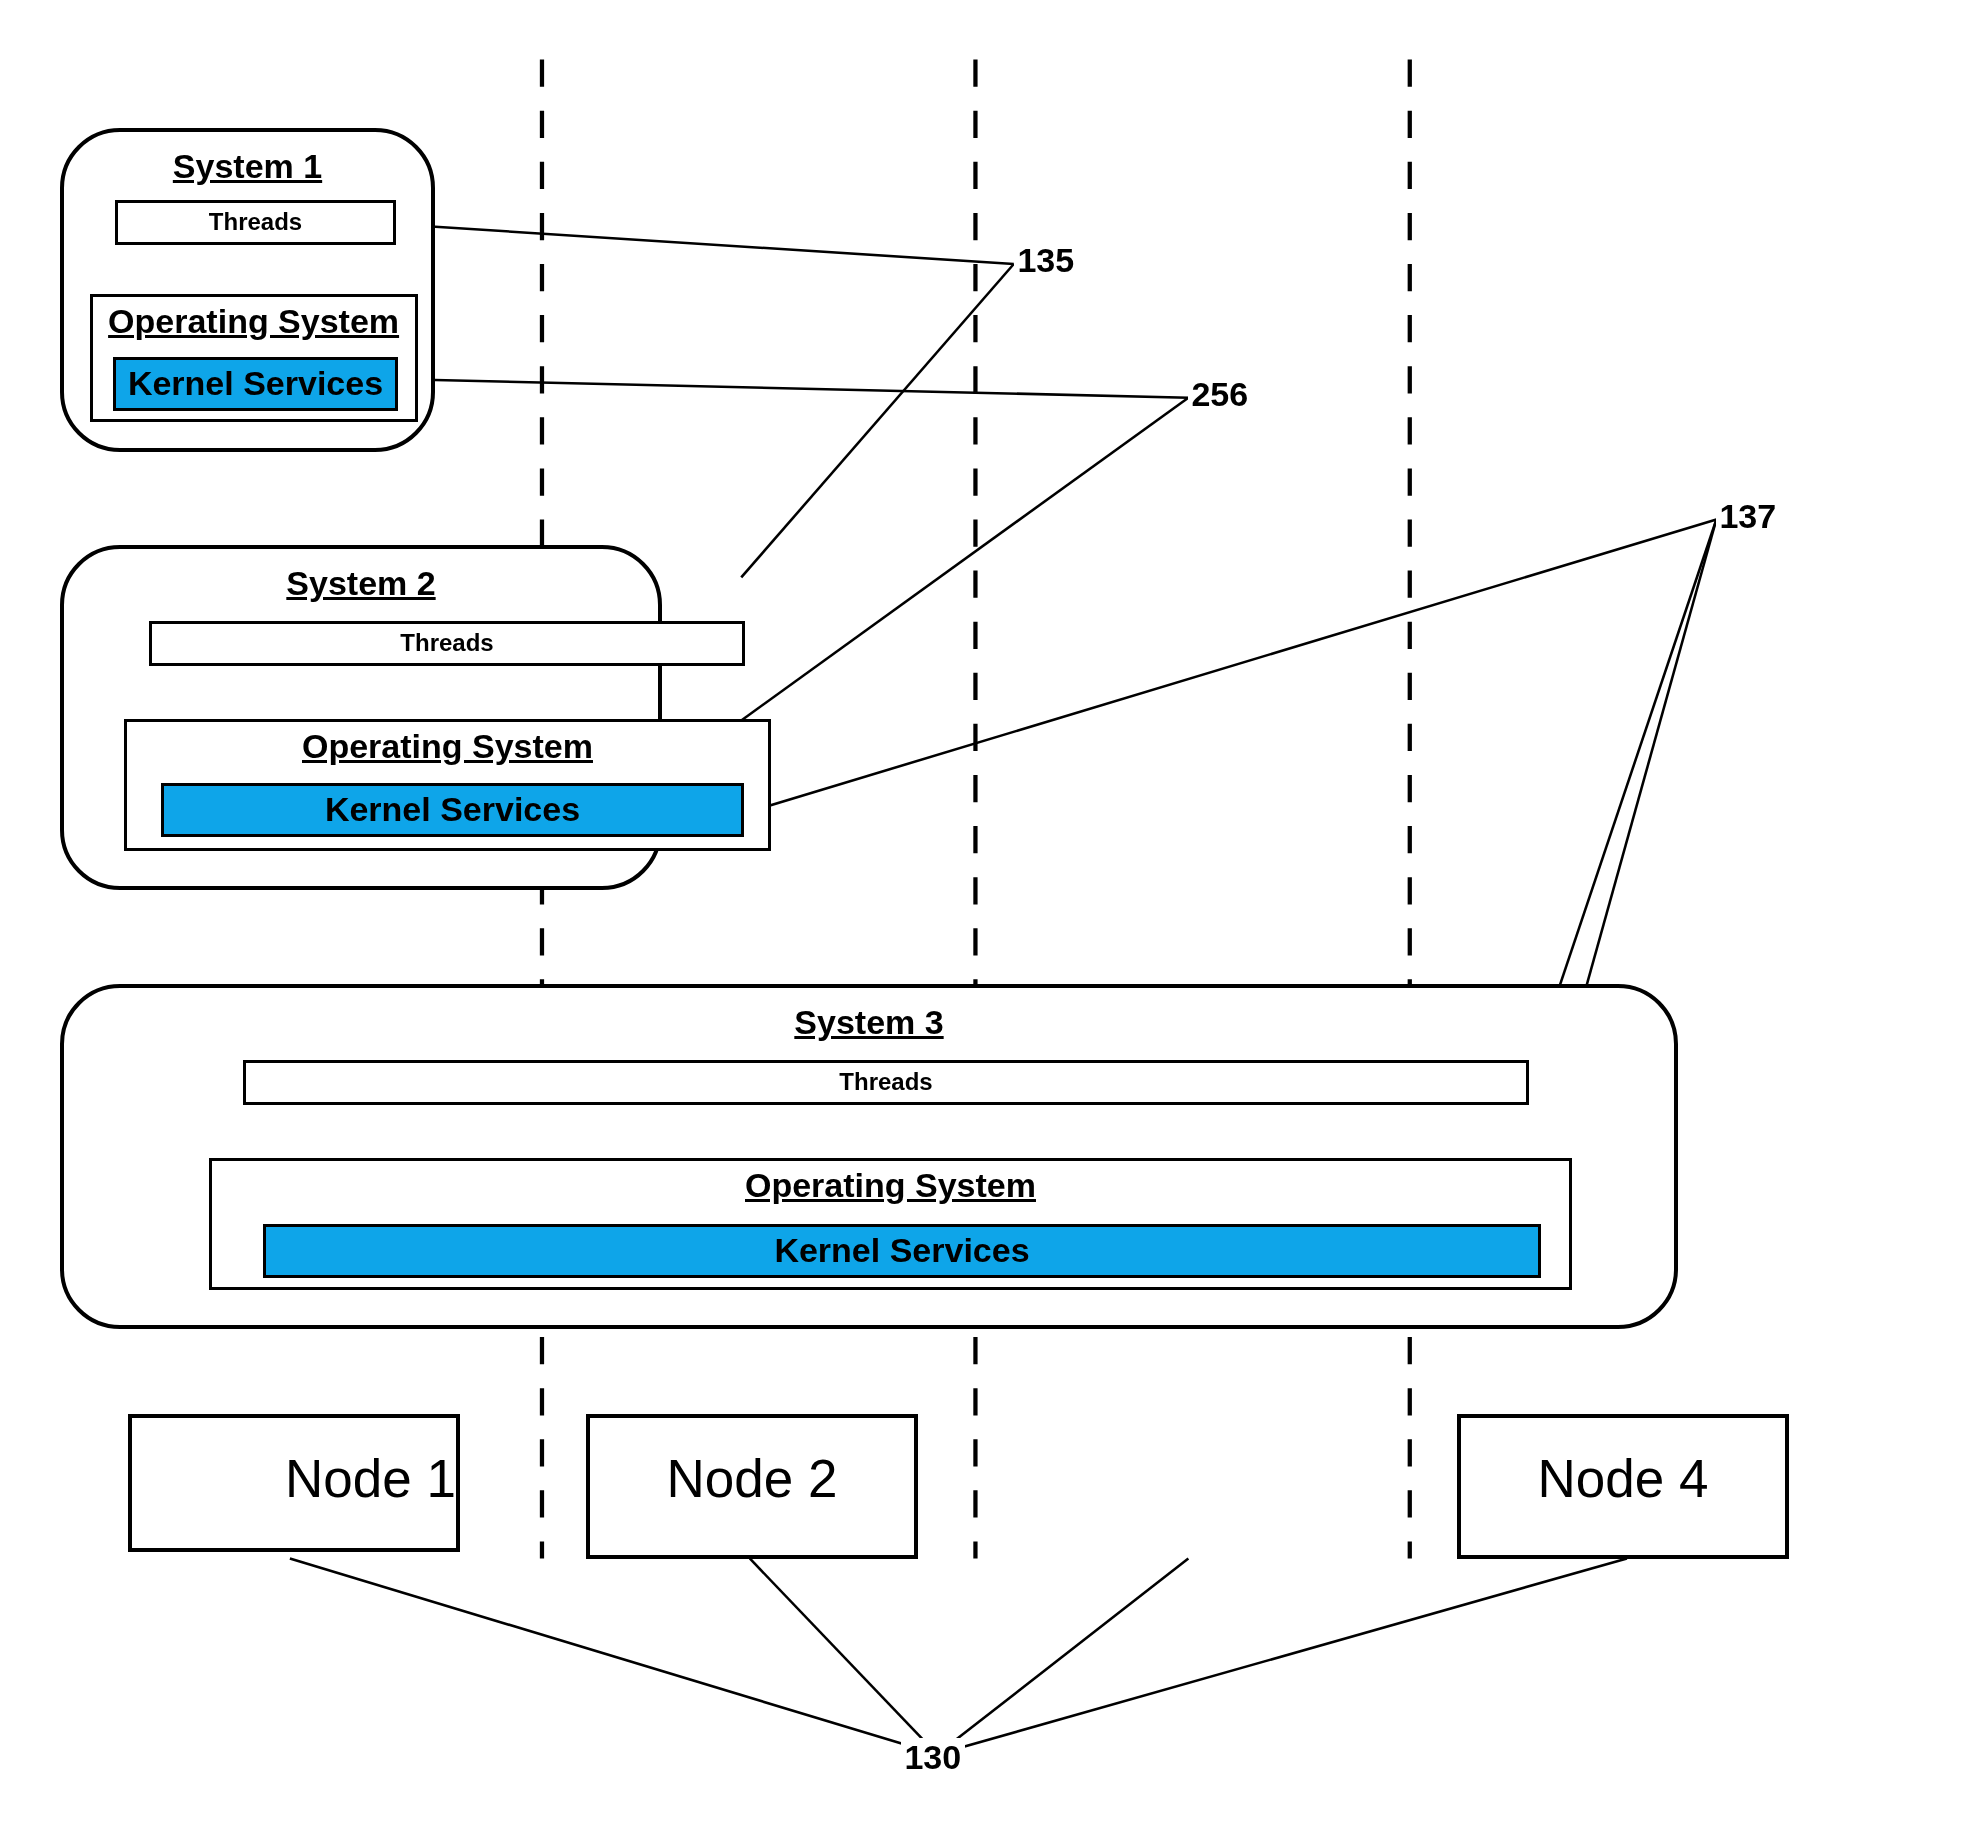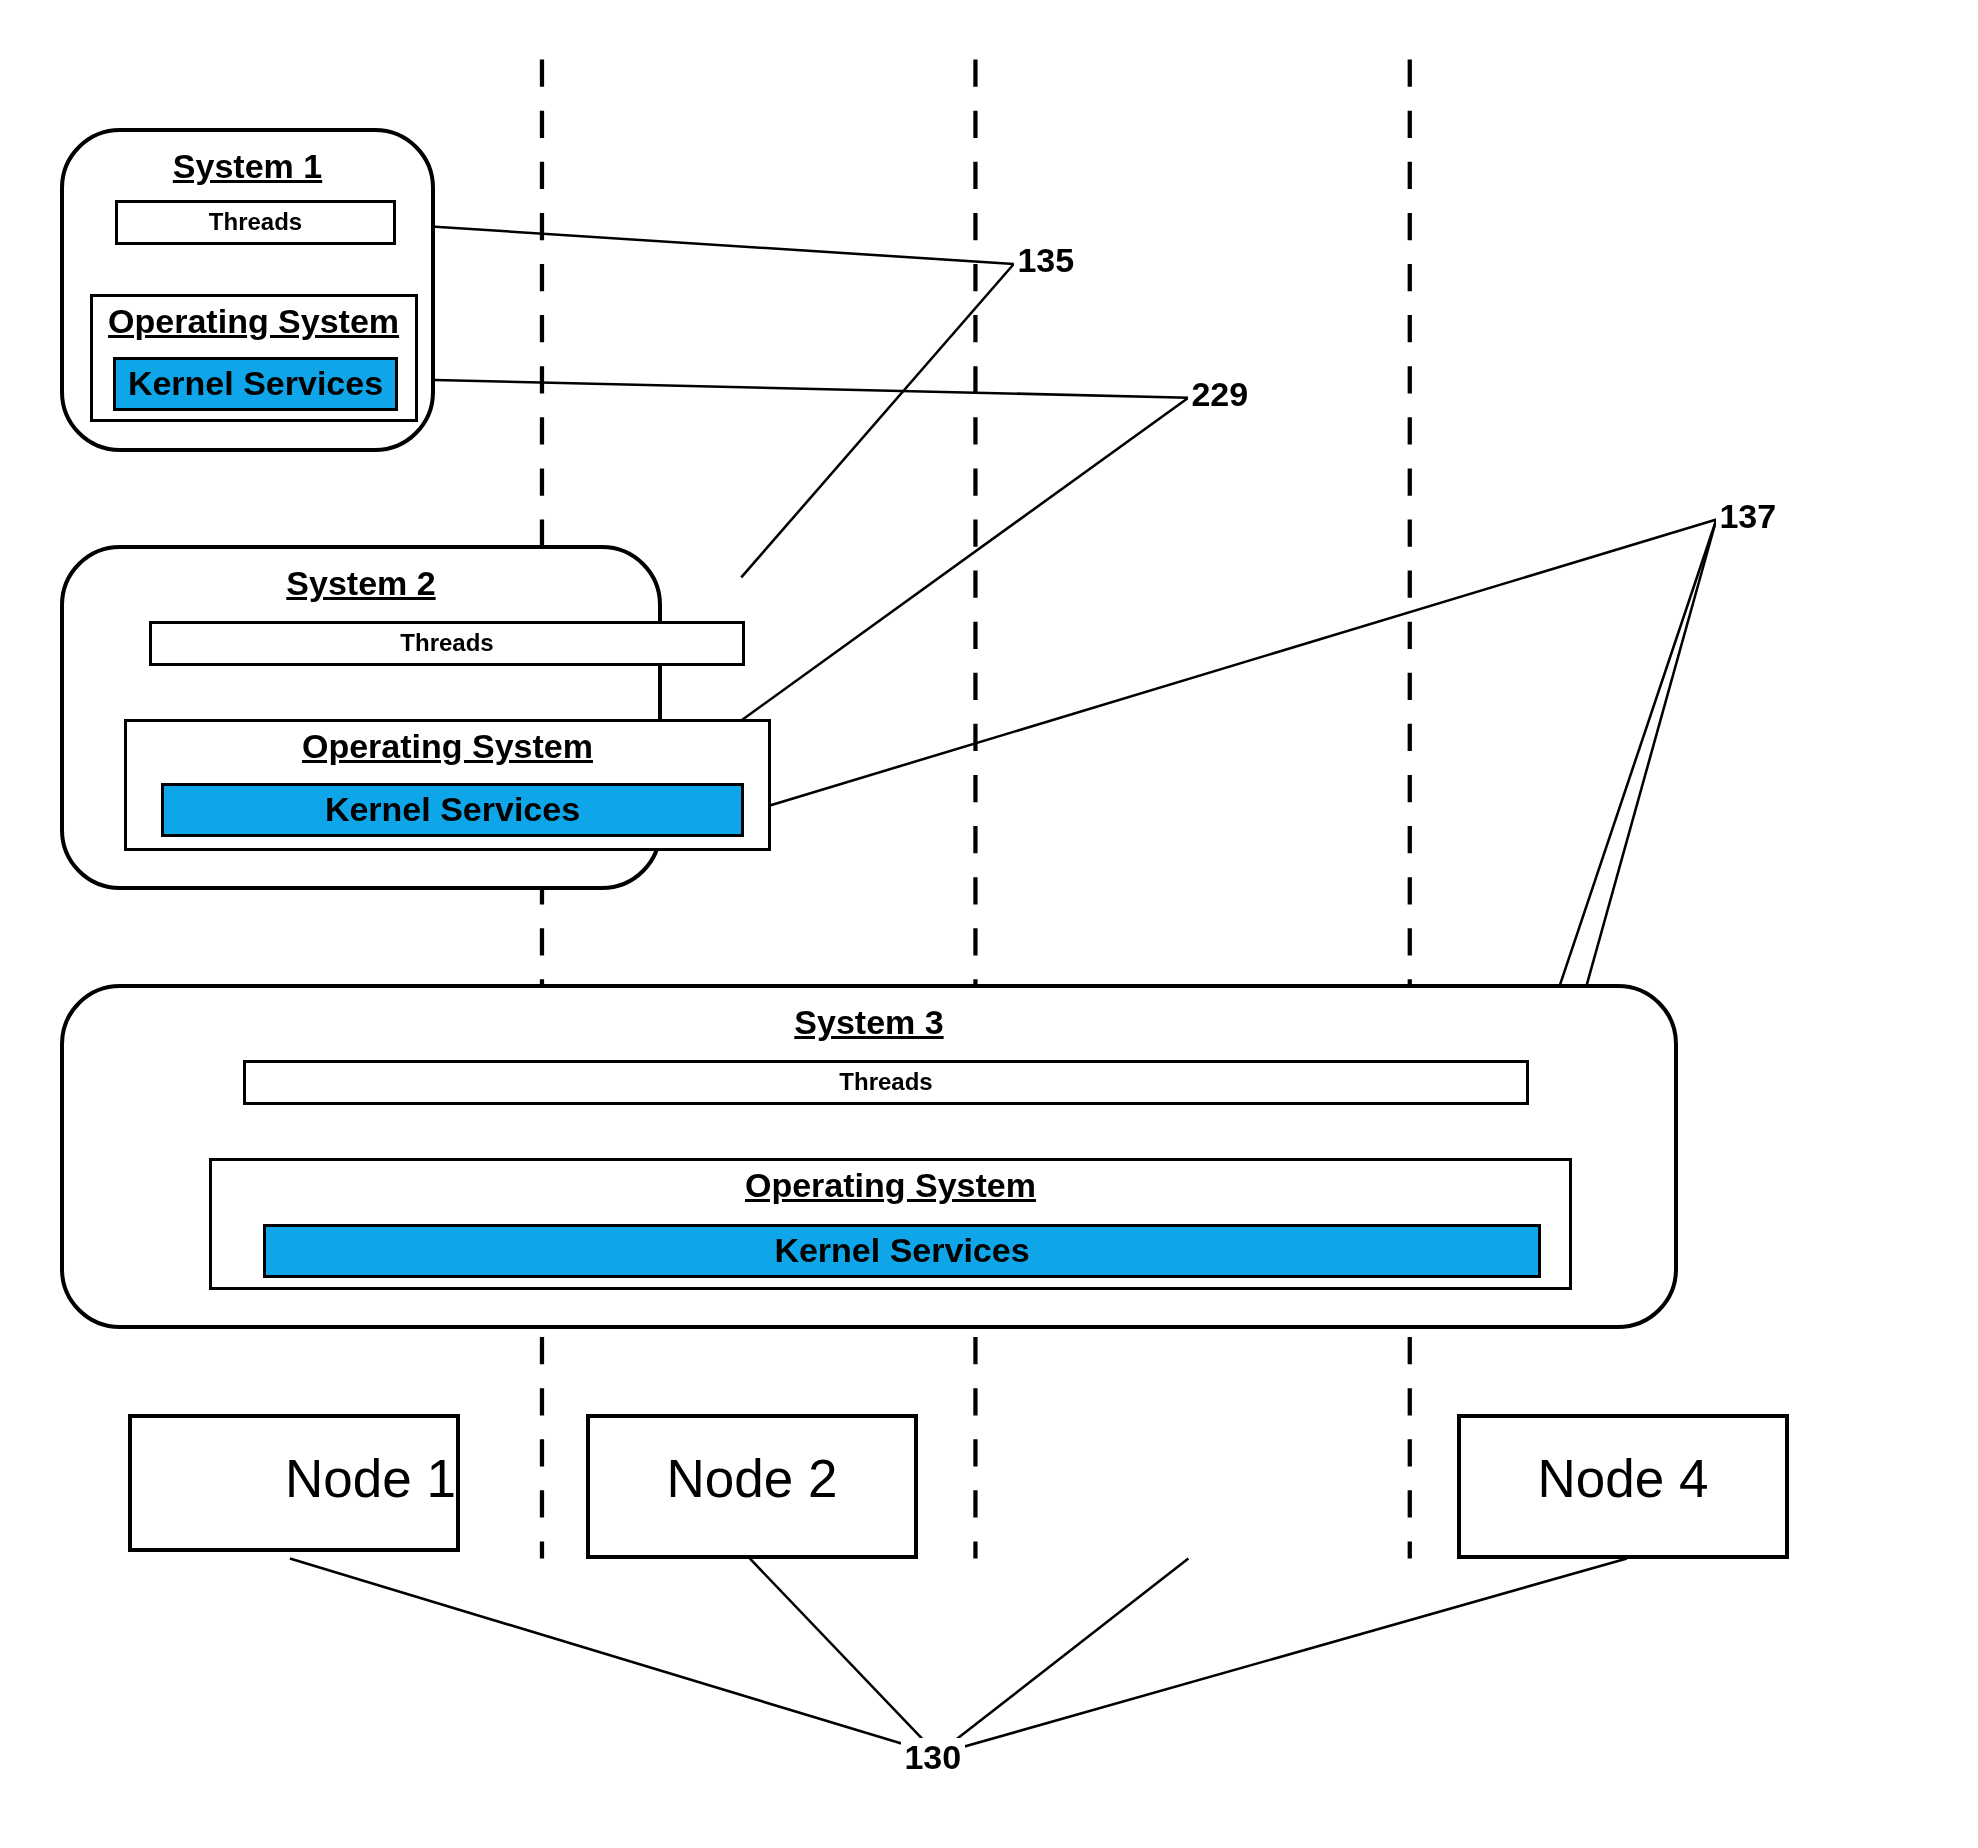--- a/index.html
+++ b/index.html
@@ -137,18 +137,18 @@
       <div class="os-title">Operating System</div>
       <div class="kernel-box" style="left:51px; top:63px; width:1278px;">Kernel Services</div>
     </div>
   </div>
 
   <div class="node-box" style="left:128px; top:1414px; width:332px; height:138px;text-align:right;">Node 1</div>
   <div class="node-box" style="left:571px; top:1414px; width:332px; height:145px;margin-left:15px;">Node 2</div>
   <div class="node-box" style="left:1457px; top:1414px; width:332px; height:145px;">Node 4</div>
 
   <div class="ref-label" style="left:1014px; top:241px;">135</div>
-  <div class="ref-label" style="left:1188px; top:375px;">229</div>
+  <div class="ref-label" style="left:1188px; top:375px;">256</div>
   <div class="ref-label" style="left:1716px; top:497px;">137</div>
   <div class="ref-label" style="left:901px; top:1738px;">130</div>
 
 </div>
 
 
 </body></html>

